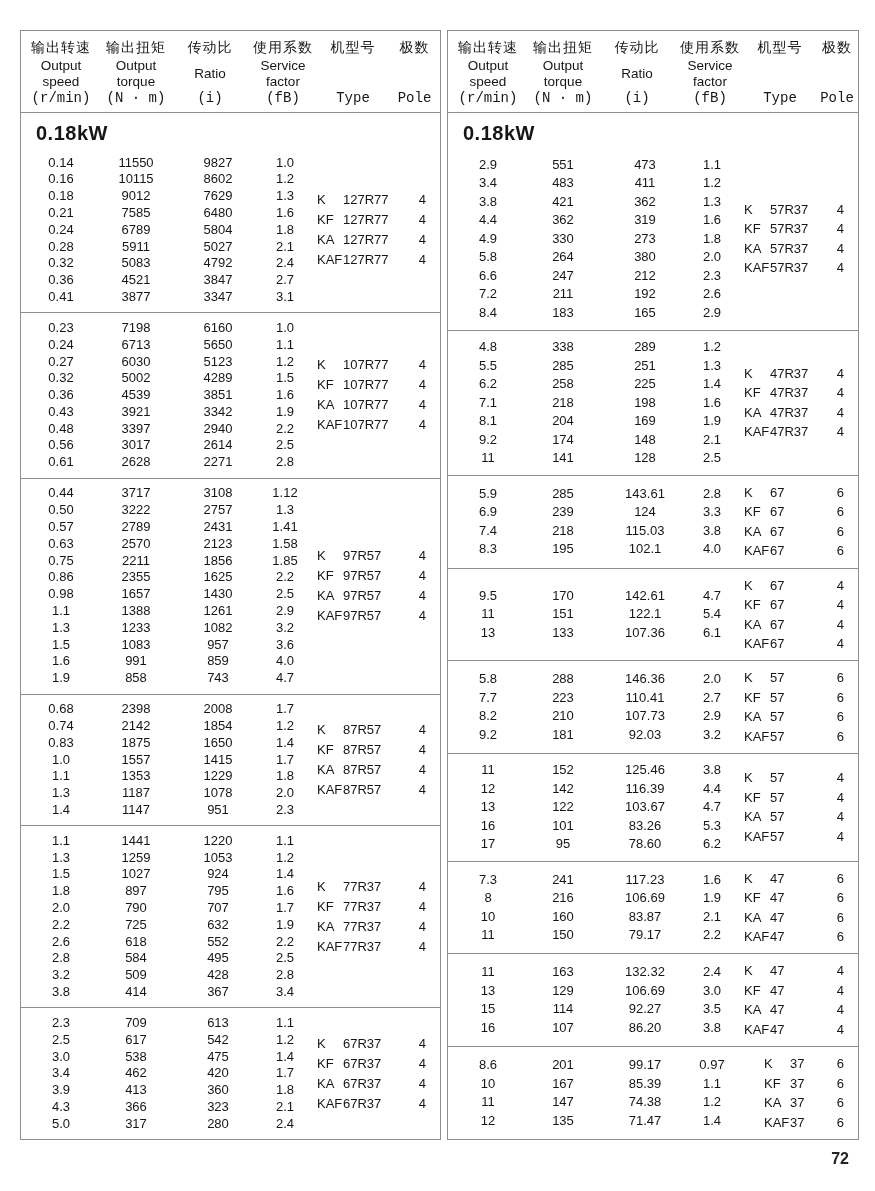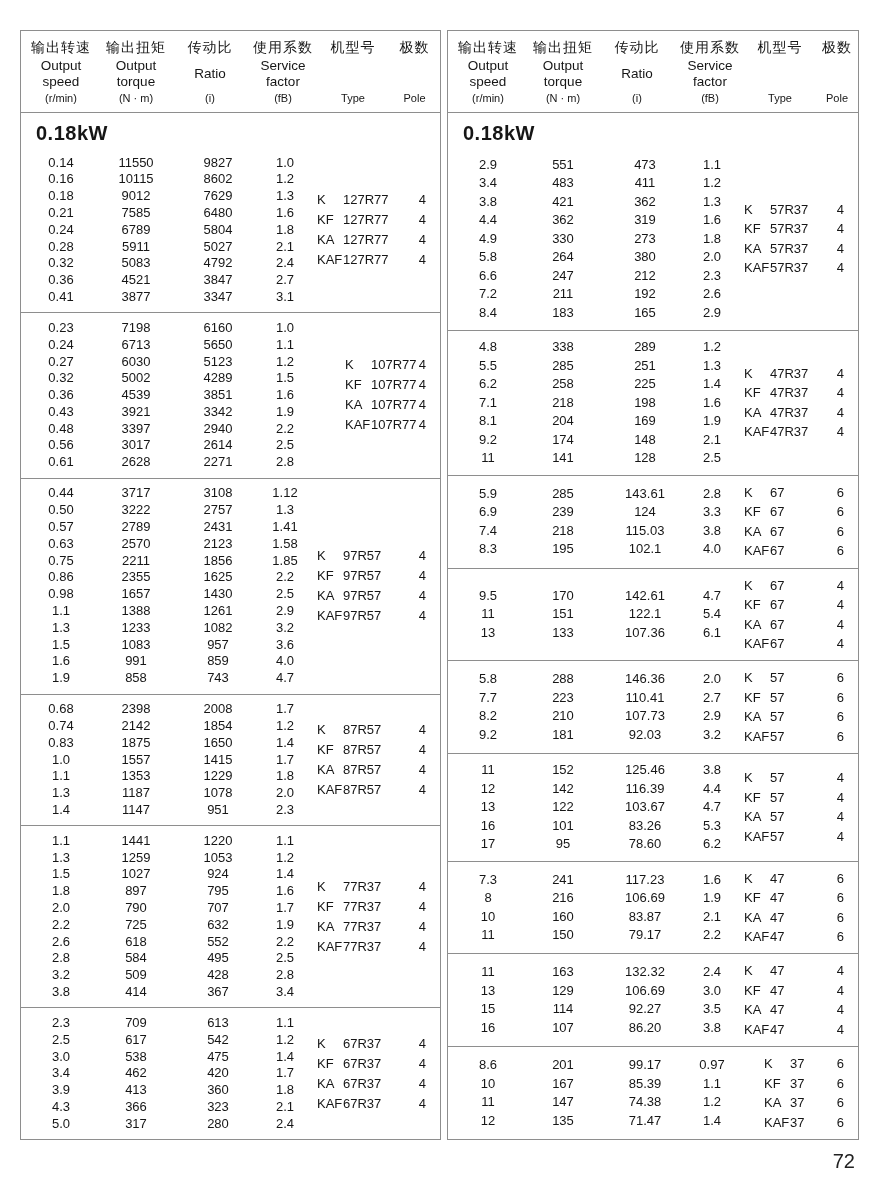--- a/index.html
+++ b/index.html
@@ -8,37 +8,37 @@
   .box{position:absolute;top:30px;height:1110px;box-sizing:border-box;border:1px solid #8e8e8e;
        background:#fff;display:flex;flex-direction:column;}
   #table-left{left:20px;width:421px;}
   #table-right{left:447px;width:412px;}
   .bhdr{display:grid;grid-template-columns:80px 70px 78px 68px 72px 1fr;
         border-bottom:1px solid #8e8e8e;padding:7px 0 5px 0;}
   .hcell{display:flex;flex-direction:column;align-items:center;}
   .hzh{font-size:14px;line-height:19px;letter-spacing:1px;white-space:nowrap;}
   .hmid{height:33px;display:flex;flex-direction:column;justify-content:center;}
   .hen{font-size:13.5px;line-height:16px;text-align:center;}
-  .hunit{font-size:11px;line-height:17px;white-space:nowrap;}
+  .hunit{font-size:14px;line-height:17px;white-space:nowrap;font-family:Liberation Mono, monospace;}
   .sect{font-size:20px;font-weight:bold;padding:9px 0 3px 15px;letter-spacing:.5px;}
   .blocks{flex:1;display:flex;flex-direction:column;min-height:0;}
   .block{display:flex;align-items:center;padding:6px 0;min-height:0;}
   .block.sep{border-top:1px solid #8e8e8e;}
   .rows{margin-left:8px;display:grid;grid-template-columns:64px 86px 78px 56px;
         font-size:13px;line-height:16.8px;}
   .right .rows{line-height:18.5px;}
   .cell{text-align:center;white-space:nowrap;}
   .types{flex:1;margin-left:4px;margin-right:12px;display:flex;flex-direction:column;
          justify-content:center;font-size:13px;}
   .trow{display:flex;line-height:20px;}
   .right .trow{line-height:19.5px;}
   .tprefix{display:inline-block;width:26px;white-space:pre;}
   .tmodel{white-space:nowrap;}
   .tpole{margin-left:auto;padding-right:2px;}
-  .pageno{position:absolute;right:20px;top:1150px;font-size:20px;color:#222;}
+  .pageno{position:absolute;right:26px;top:1150px;font-size:16px;color:#222;font-weight:bold;}
 </style>
 </head>
 <body>
 
 <div class="page">
   <div class="box" id="table-left">
       <div class="bhdr">
         <div class="hcell">
           <div class="hzh">输出转速</div>
           <div class="hmid">
@@ -138,21 +138,21 @@
               <span class="tmodel">127R77</span>
               <span class="tpole">4</span>
             </div>
             <div class="trow">
               <span class="tprefix">KAF</span>
               <span class="tmodel">127R77</span>
               <span class="tpole">4</span>
             </div>
           </div>
         </div>
-        <div class="block sep" style="flex-grow: 11; gap: 28px;">
+        <div class="block sep" style="flex-grow: 11;">
           <div class="rows">
             <div class="cell c0">0.23</div>
             <div class="cell c1">7198</div>
             <div class="cell c2">6160</div>
             <div class="cell c3">1.0</div>
             <div class="cell c0">0.24</div>
             <div class="cell c1">6713</div>
             <div class="cell c2">5650</div>
             <div class="cell c3">1.1</div>
             <div class="cell c0">0.27</div>

